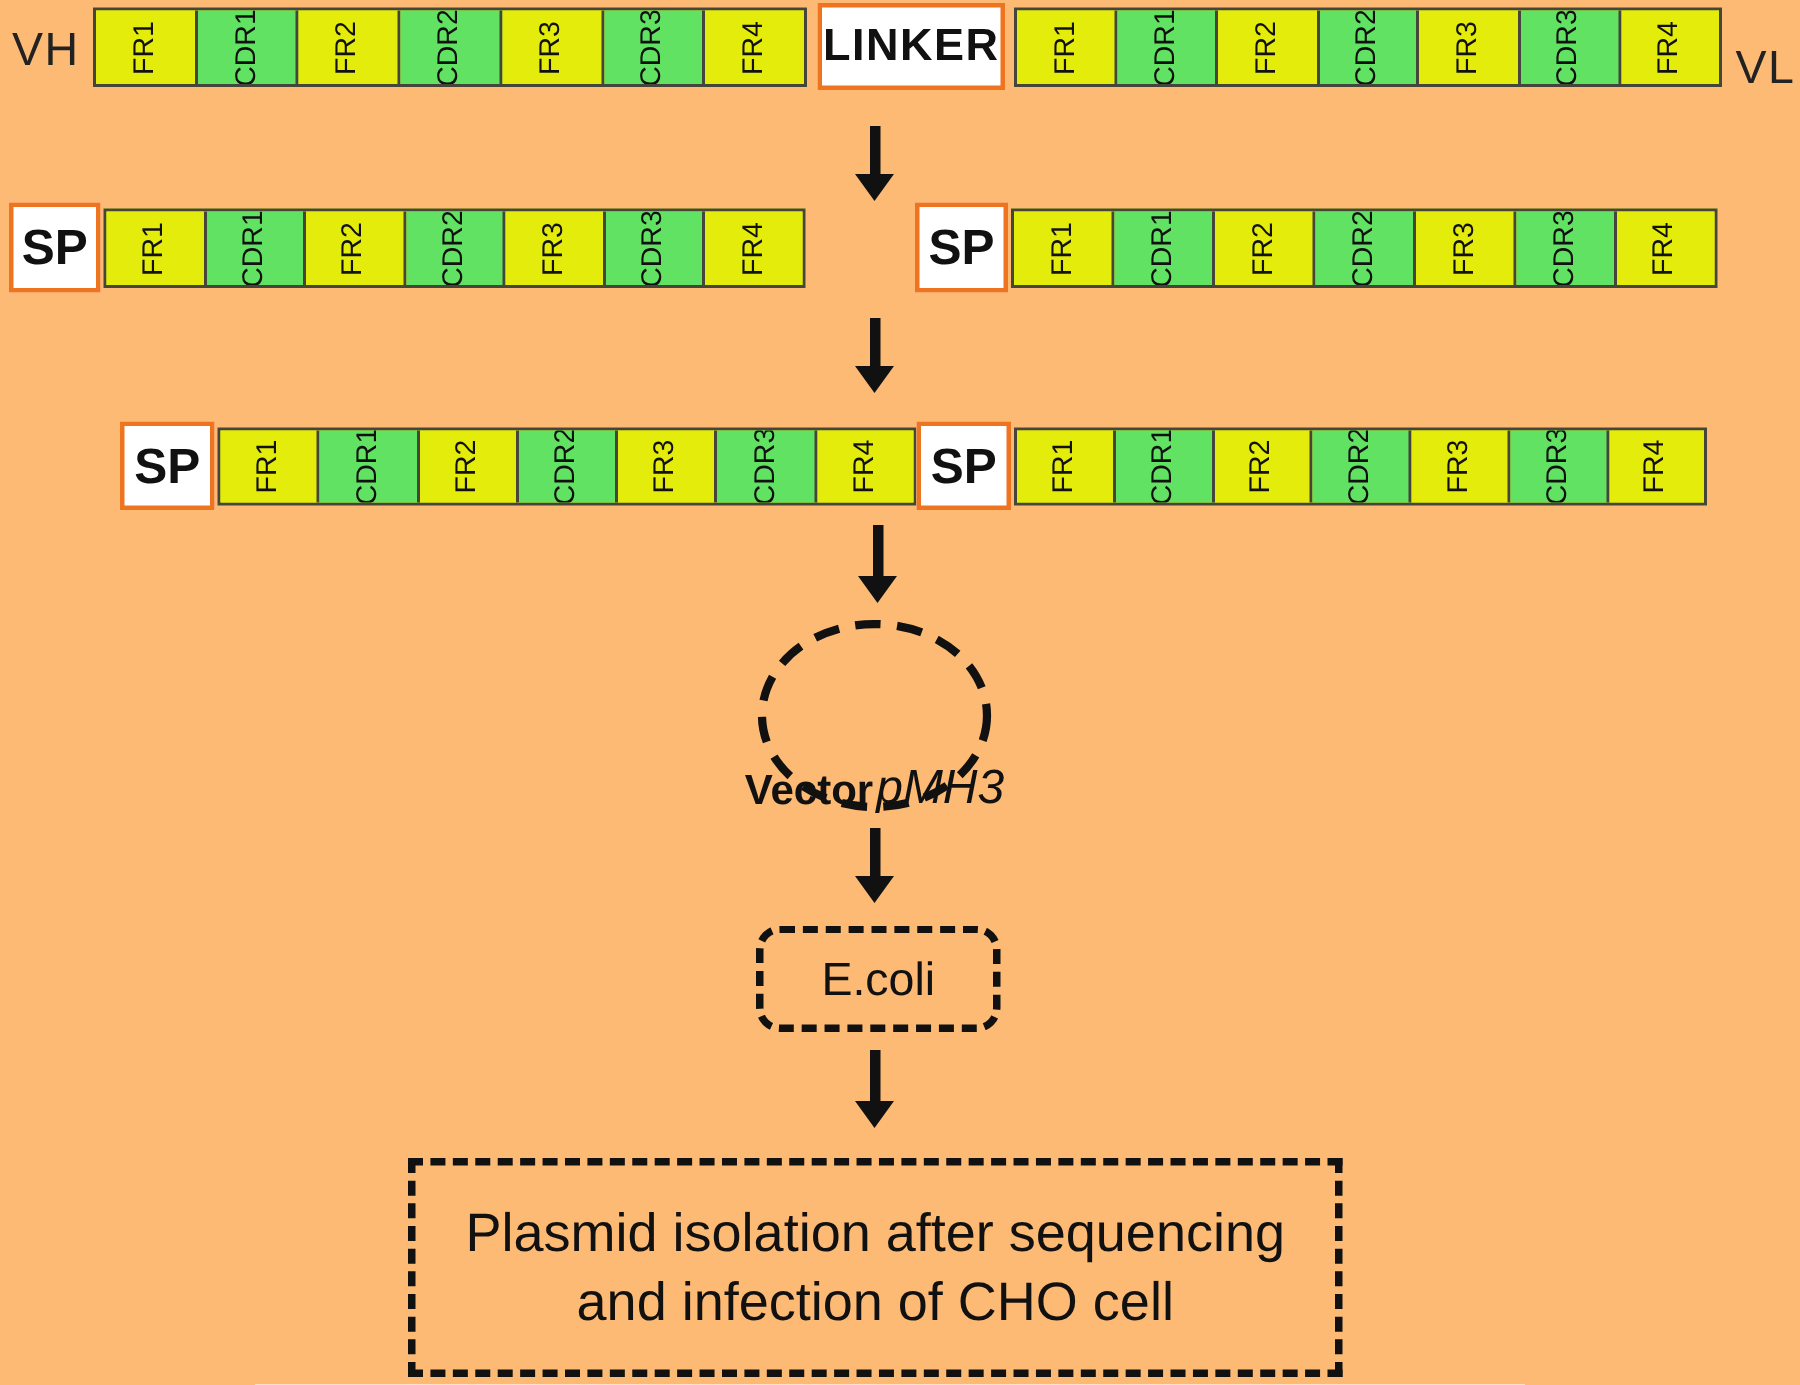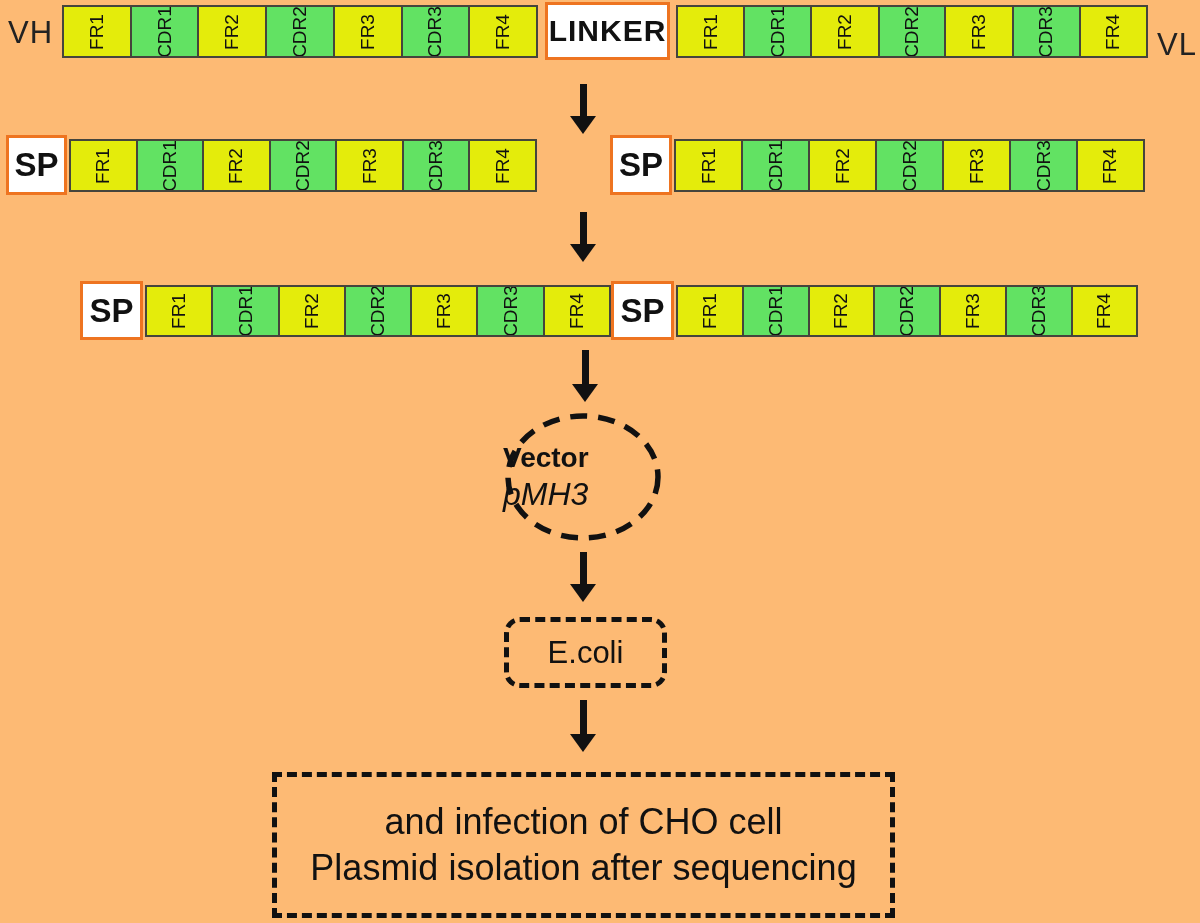--- a/index.html
+++ b/index.html
@@ -75,21 +75,21 @@
     border-left: 13px solid transparent;
     border-right: 13px solid transparent;
     border-top: 18px solid var(--ink);
   }
 
   
   #vector-wrap { position: absolute; left: 503px; top: 411px; width: 160px; height: 132px; }
   #vector-wrap svg { position: absolute; left: 0; top: 0; }
   #vector-text {
     position: absolute; left: 0; top: 0; width: 100%; height: 100%;
-    display: flex; flex-direction: column; align-items: flex-start; justify-content: center;
+    display: flex; flex-direction: row; align-items: flex-end; justify-content: center;
     gap: 2px;
   }
   .vector-line1 { font-weight: bold; font-size: 28px; }
   .vector-line2 { font-style: italic; font-size: 32px; }
 
   
   #ecoli-box {
     position: absolute; left: 504px; top: 617px; width: 163px; height: 71px;
     border: 5px dashed var(--ink); border-radius: 16px;
     box-sizing: border-box;
@@ -309,17 +309,17 @@
   <div id="ecoli-box">
     <span class="ecoli-label">E.coli</span>
   </div>
 
   <div class="arrow" style="left:570px; top:700px;">
     <div class="stem" style="height:34px;"></div>
     <div class="head"></div>
   </div>
 
   <div id="final-box">
+    <span class="final-line">Plasmid isolation after sequencing</span>
     <span class="final-line">and infection of CHO cell</span>
-    <span class="final-line">Plasmid isolation after sequencing</span>
   </div>
 
 </div>
 
 </body></html>

